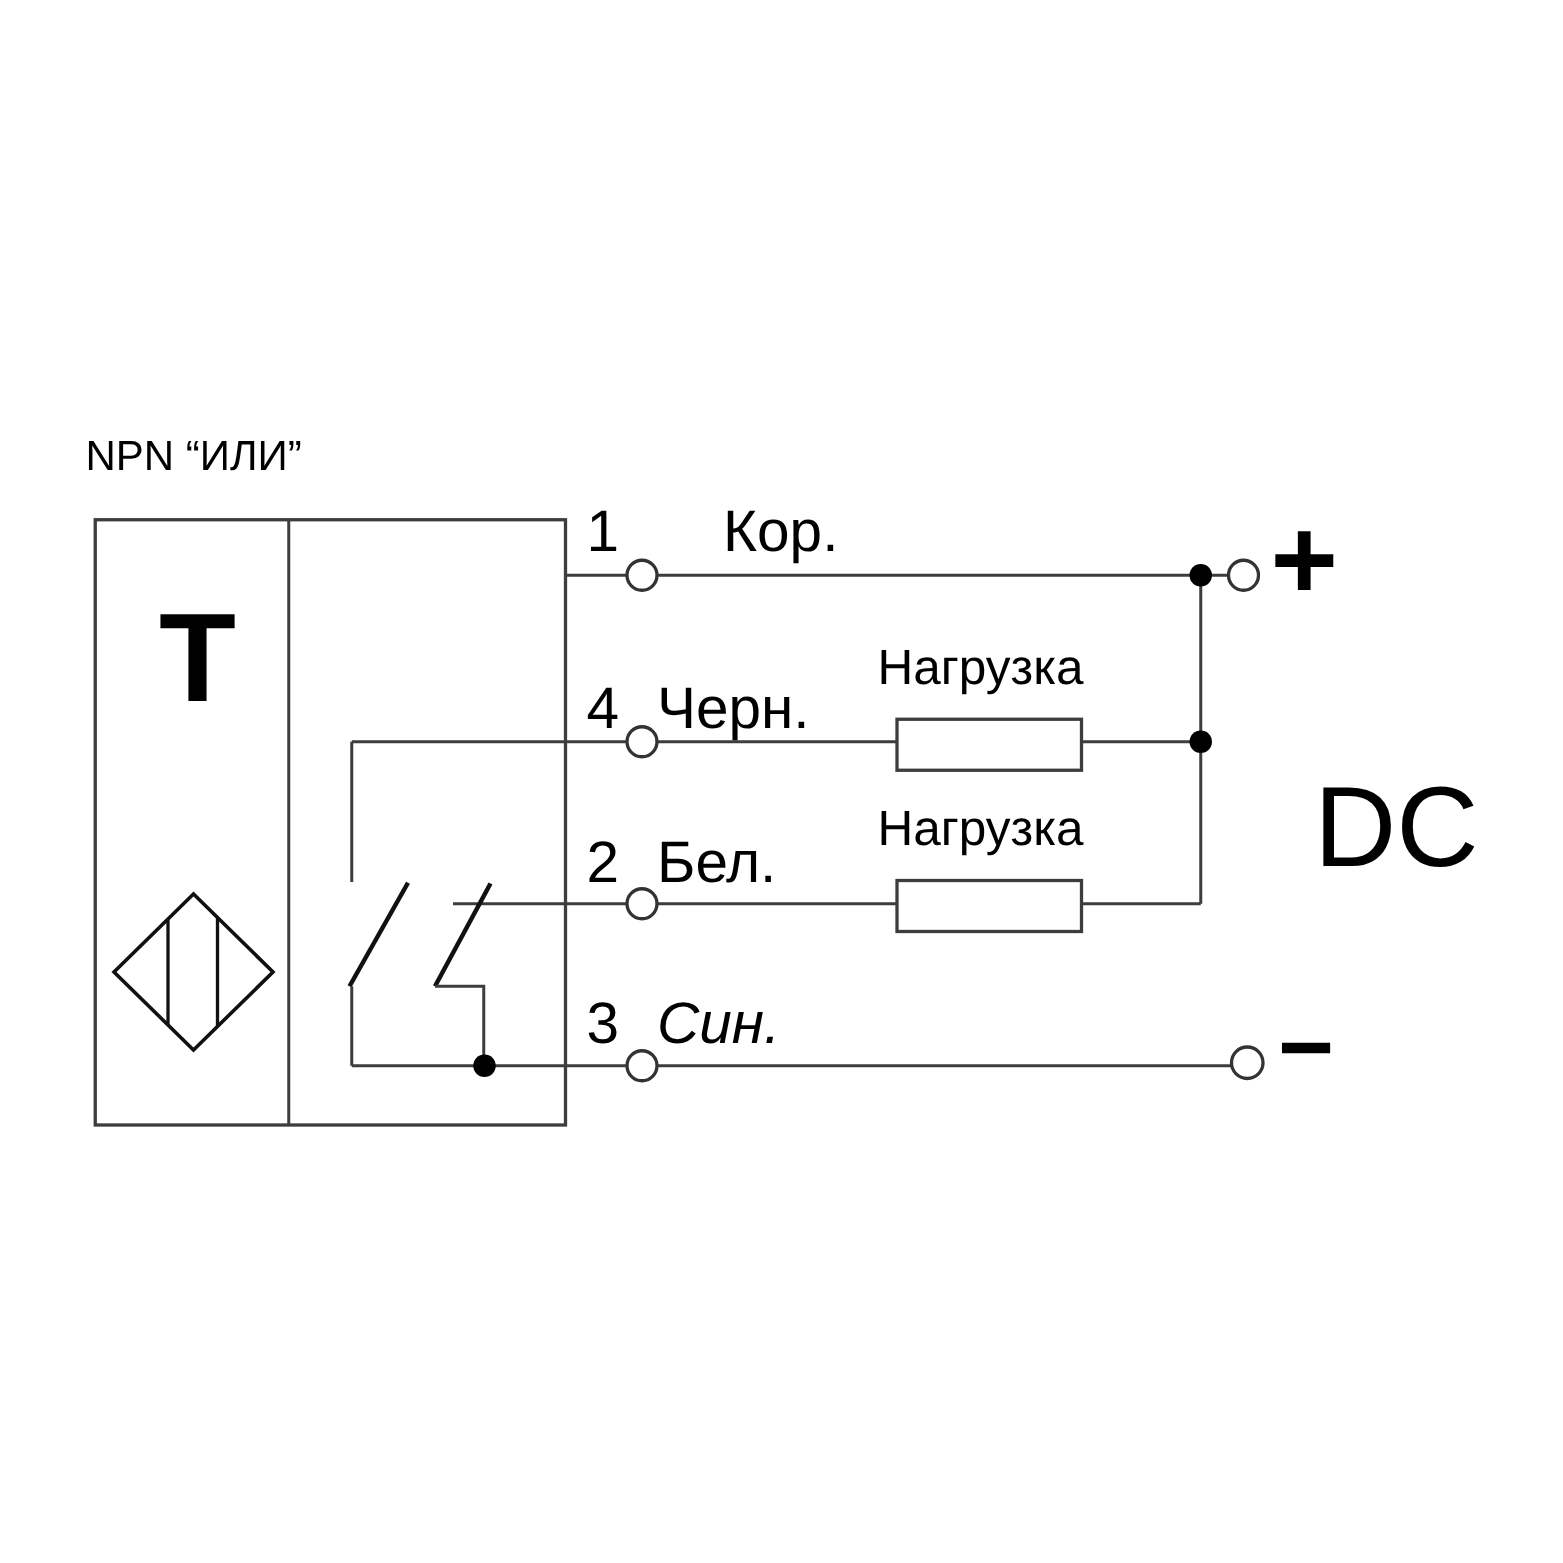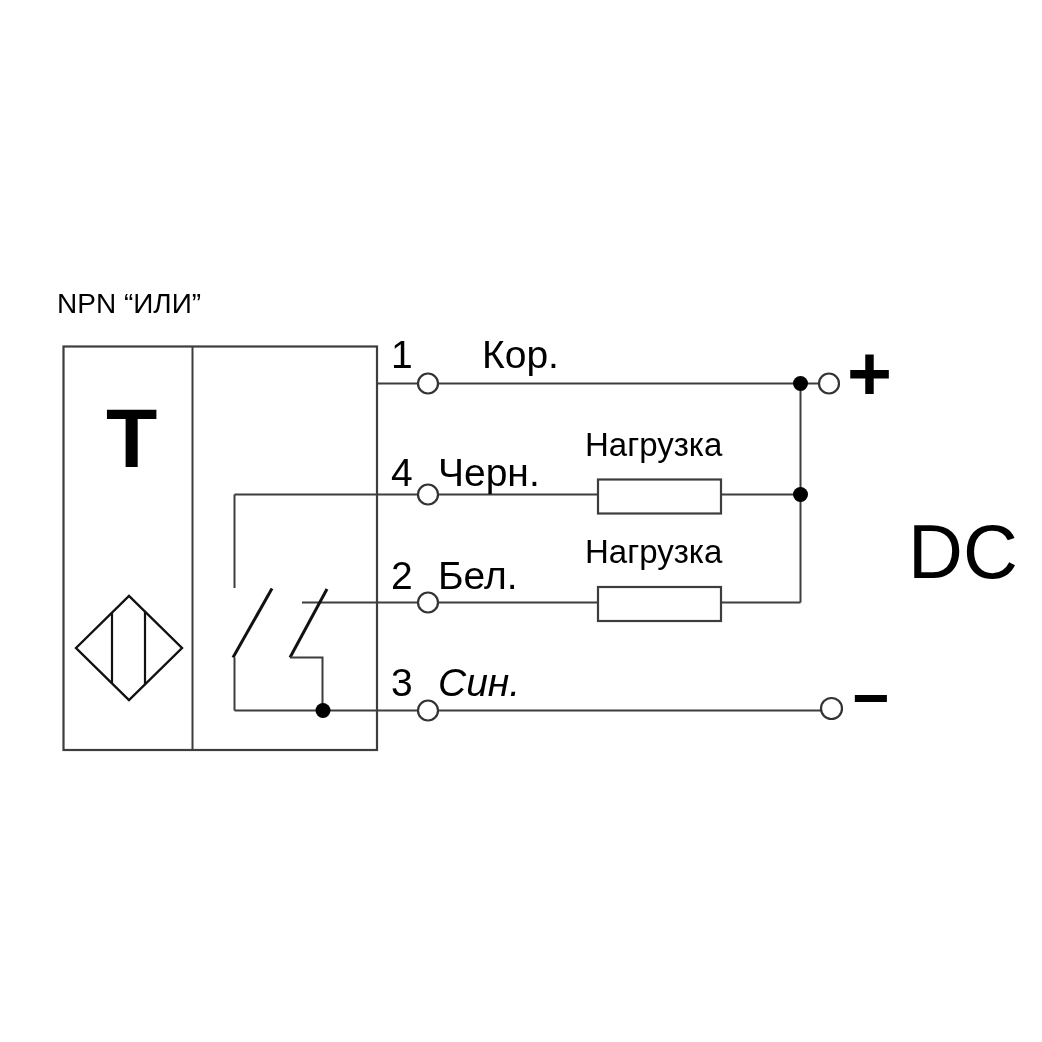--- a/index.html
+++ b/index.html
@@ -10,21 +10,21 @@
     font-family:"Liberation Sans", sans-serif;
     color:#000;
     overflow:hidden;
   }
   .stage svg{position:absolute;left:0;top:0;}
   .txt{position:absolute;white-space:nowrap;line-height:1;color:#000;}
   .title{font-size:28px;}
   .t-letter{font-size:84px;font-weight:bold;}
   .pin-num,.pin-color{font-size:39px;}
   .load-label{font-size:33px;}
-  .dc-label{font-size:76px;margin-left:32px;}
+  .dc-label{font-size:76px;}
   .plus-label{font-size:77px;font-weight:bold;}
   .minus-label{font-size:64px;font-weight:bold;}
 </style>
 </head>
 <body>
 
 <div class="stage">
 
   <svg width="1042" height="1042" viewBox="0 0 1042 1042">
 

